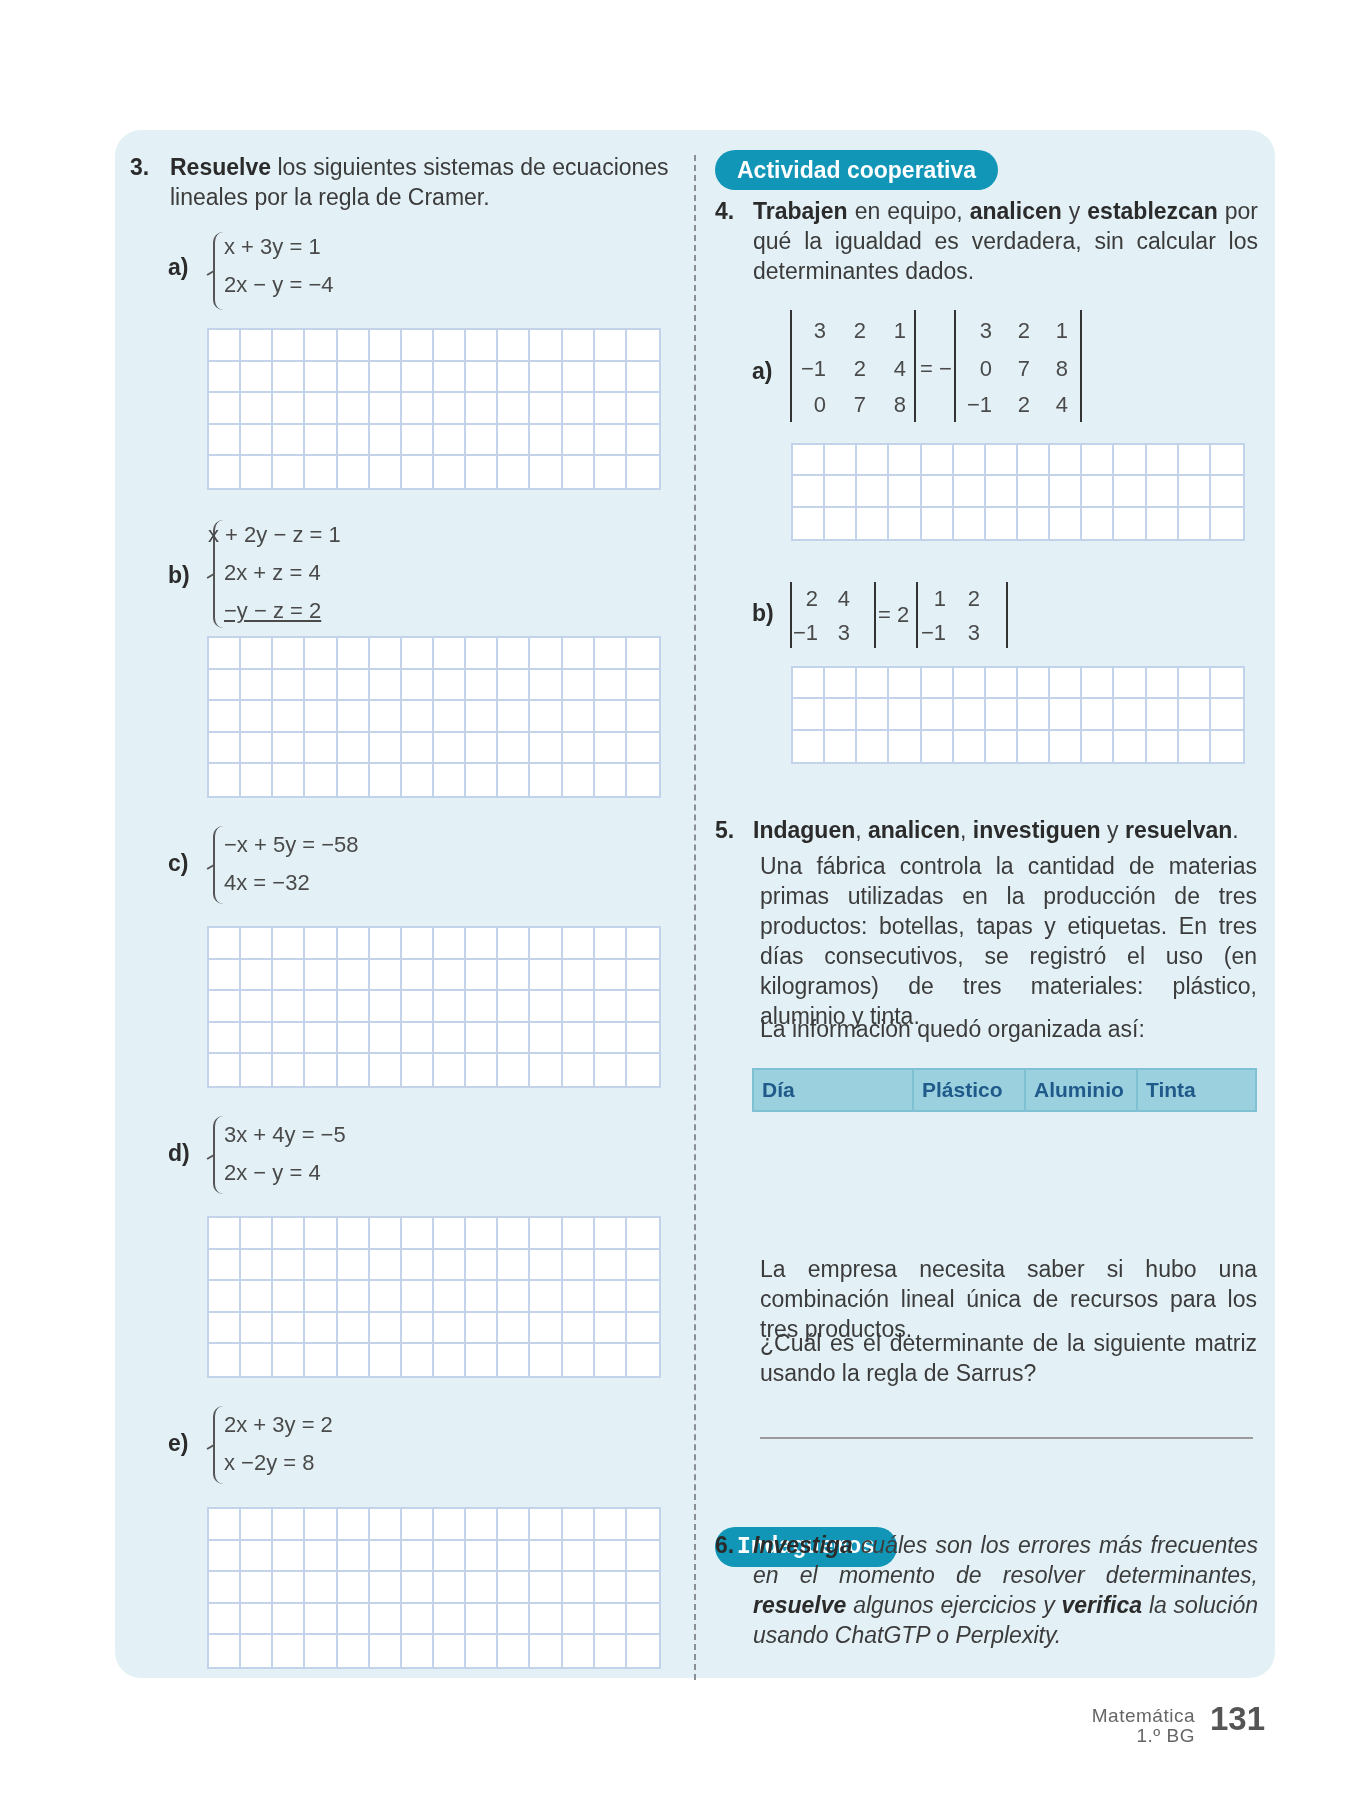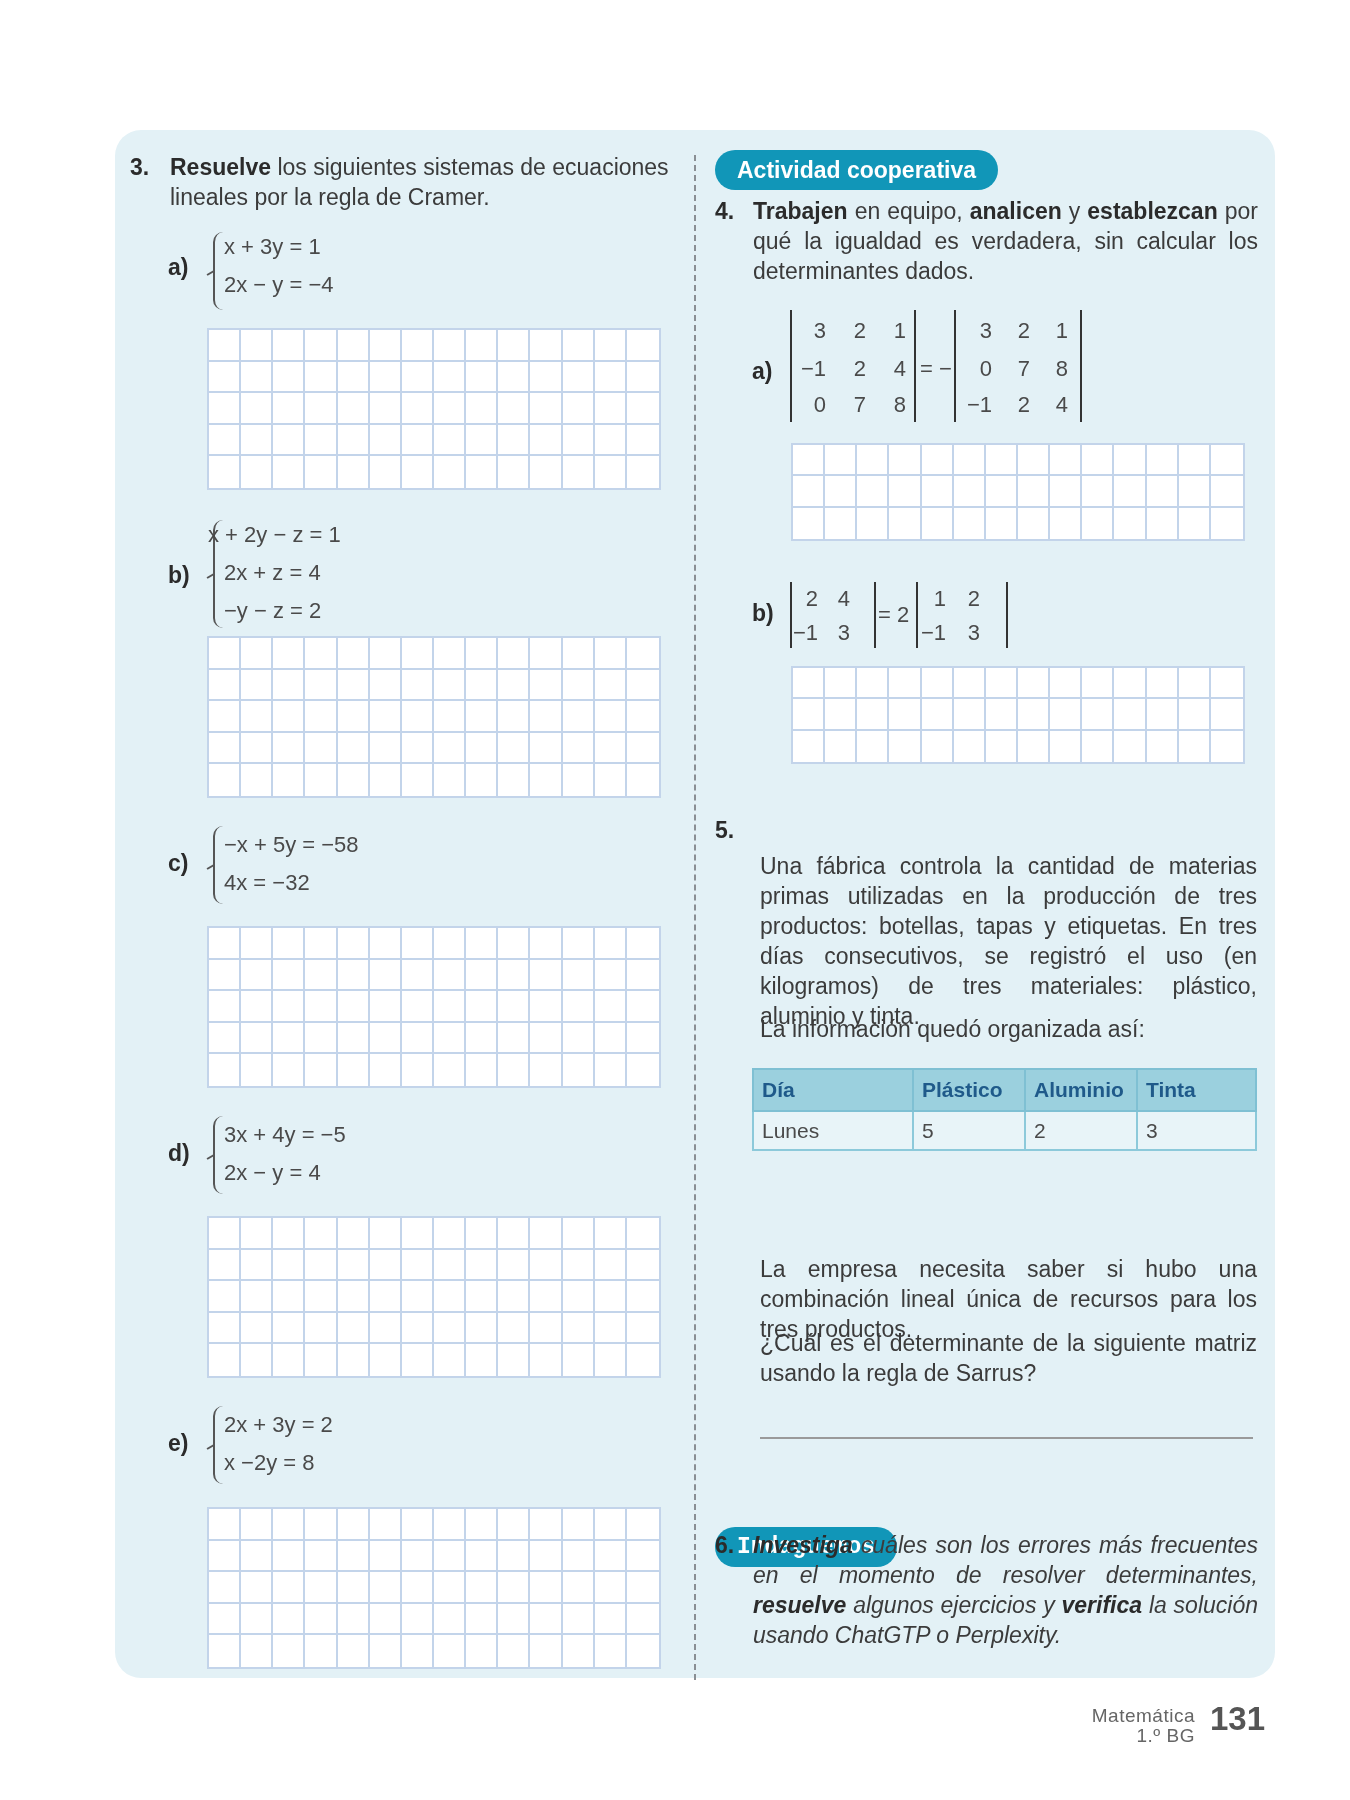--- a/index.html
+++ b/index.html
@@ -122,21 +122,21 @@
     <div style="border-bottom: none;"></div>
     <div style="border-bottom: none;"></div>
     <div style="border-bottom: none;"></div>
     <div style="border-right: none; border-bottom: none;"></div>
   </div>
 
 <div class="lbl abs" style="left:168px; top:562px;">b)</div>
 <div class="brace" style="left:213px; top:520px; height:108px;"></div>
 <div class="eq" style="left:208px; top:522px;">x + 2y − z = 1</div>
 <div class="eq" style="left:224px; top:560px;">2x + z = 4</div>
-<div class="eq" style="left:224px; top:598px;">−y − z = 2</div>
+<div class="eq" style="left:224px; top:598px;text-decoration:underline;">−y − z = 2</div>
 <div class="grid" style="left:207px; top:636px; width:454px; height:162px; grid-template-columns:repeat(14,1fr); grid-template-rows:repeat(5,1fr);">
     <div></div>
     <div></div>
     <div></div>
     <div></div>
     <div></div>
     <div></div>
     <div></div>
     <div></div>
     <div></div>
@@ -570,40 +570,37 @@
     <div style="border-bottom: none;"></div>
     <div style="border-bottom: none;"></div>
     <div style="border-bottom: none;"></div>
     <div style="border-bottom: none;"></div>
     <div style="border-bottom: none;"></div>
     <div style="border-right: none; border-bottom: none;"></div>
   </div>
 
 <div class="abs txt" style="left:715px; top:815px; width:545px;">
   <span class="num">5.</span>
+  <span style="position:absolute; left:38px; top:0; white-space:nowrap;">
+    <b>Indaguen</b><span>, </span><b>analicen</b><span>, </span><b>investiguen</b><span> y </span><b>resuelvan</b><span>.</span>
+  </span>
 </div>
 <div class="abs txt just" style="left:760px; top:851px; width:497px;">Una fábrica controla la cantidad de materias primas utilizadas en la producción de tres productos: botellas, tapas y etiquetas. En tres días consecutivos, se registró el uso (en kilogramos) de tres materiales: plástico, aluminio y tinta.</div>
 <div class="abs txt" style="left:760px; top:1014px; width:497px;">La información quedó organizada así:</div>
 
 <table class="data">
   <thead>
     <tr>
       <th style="width:142px;">Día</th>
       <th style="width:94px;">Plástico</th>
       <th style="width:94px;">Aluminio</th>
       <th>Tinta</th>
     </tr>
   </thead>
   <tbody>
-    <tr>
-      <td>Lunes</td>
-      <td>5</td>
-      <td>2</td>
-      <td>3</td>
-    </tr>
   </tbody>
 </table>
 
 <div class="abs txt just" style="left:760px; top:1254px; width:497px;">La empresa necesita saber si hubo una combinación lineal única de recursos para los tres productos.</div>
 <div class="abs txt just" style="left:760px; top:1328px; width:497px;">¿Cuál es el determinante de la siguiente matriz usando la regla de Sarrus?</div>
 <div class="answer-line"><span></span></div>
 
 <div class="pill" style="left:715px; top:1527px;font-family:Liberation Mono, monospace;">Indaguemos</div>
 
 <div class="abs txt" style="left:715px; top:1530px; width:545px;">

